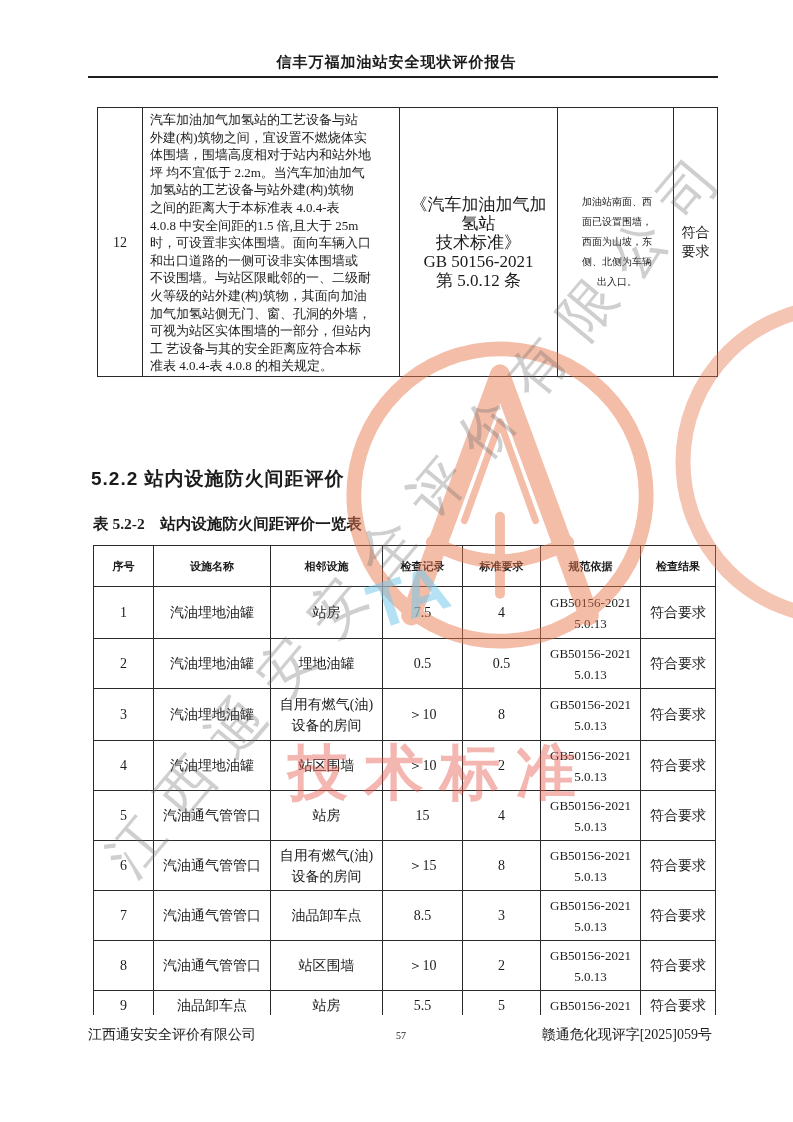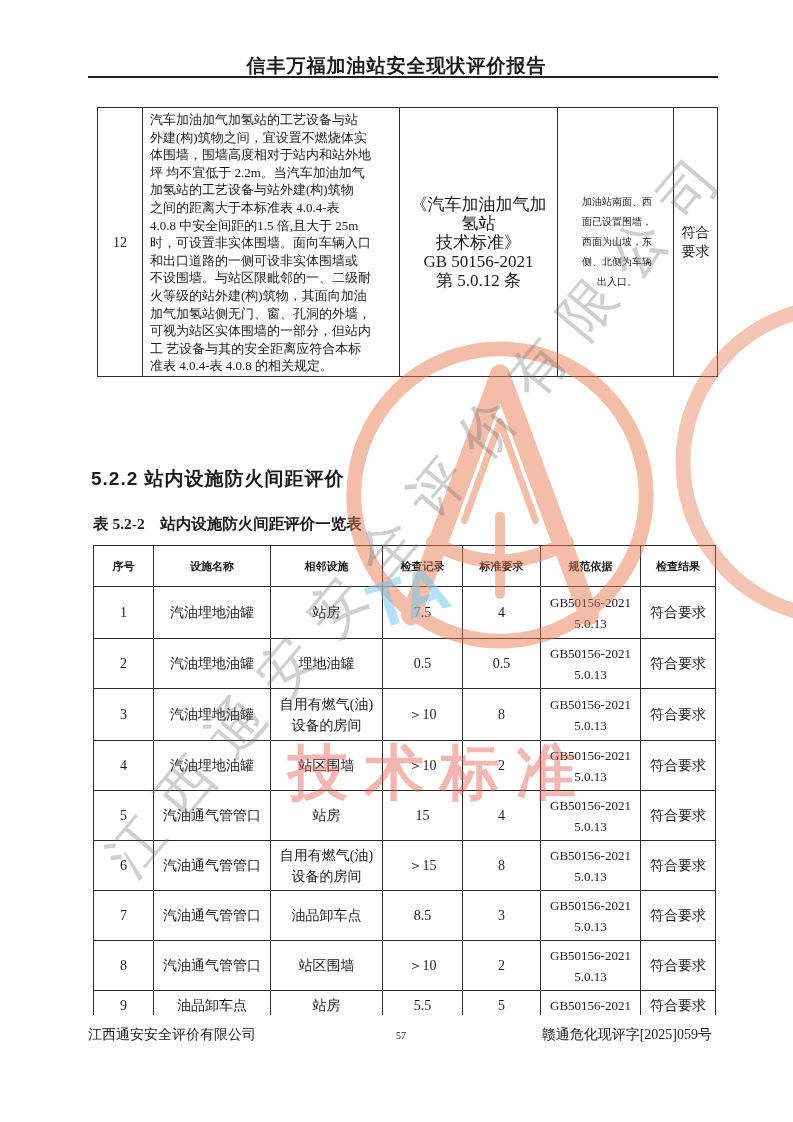--- a/index.html
+++ b/index.html
@@ -3,21 +3,21 @@
 <meta charset="utf-8">
 <style>
   html,body{margin:0;padding:0;background:#888;}
   .page{
     position:relative;width:793px;height:1122px;margin:0 auto;background:#ffffff;
     overflow:hidden;color:#1b1b1b;
     font-family:"Liberation Serif","DejaVu Serif",serif;
   }
   
   .doc-title{position:absolute;top:53px;left:0;width:100%;text-align:center;
-    font-size:19px;font-weight:600;letter-spacing:1px;}
+    font-size:15px;font-weight:600;letter-spacing:1px;}
   .header-rule{position:absolute;top:76px;left:88px;width:630px;height:2px;background:#1f1f1f;}
   
   table{border-collapse:collapse;table-layout:fixed;}
   td,th{border:1px solid #2b2b2b;vertical-align:middle;text-align:center;
     padding:2px 3px;overflow:hidden;}
   .ml{white-space:pre-line;}
   
   .cont-table{position:absolute;left:97px;top:107px;width:620px;}
   .cont-table td{font-size:13.5px;margin-left:24px;}
   .cont-table .req-cell{font-size:13px;line-height:17.6px;text-align:left;vertical-align:top;padding:3px 2px 0 7px;}

